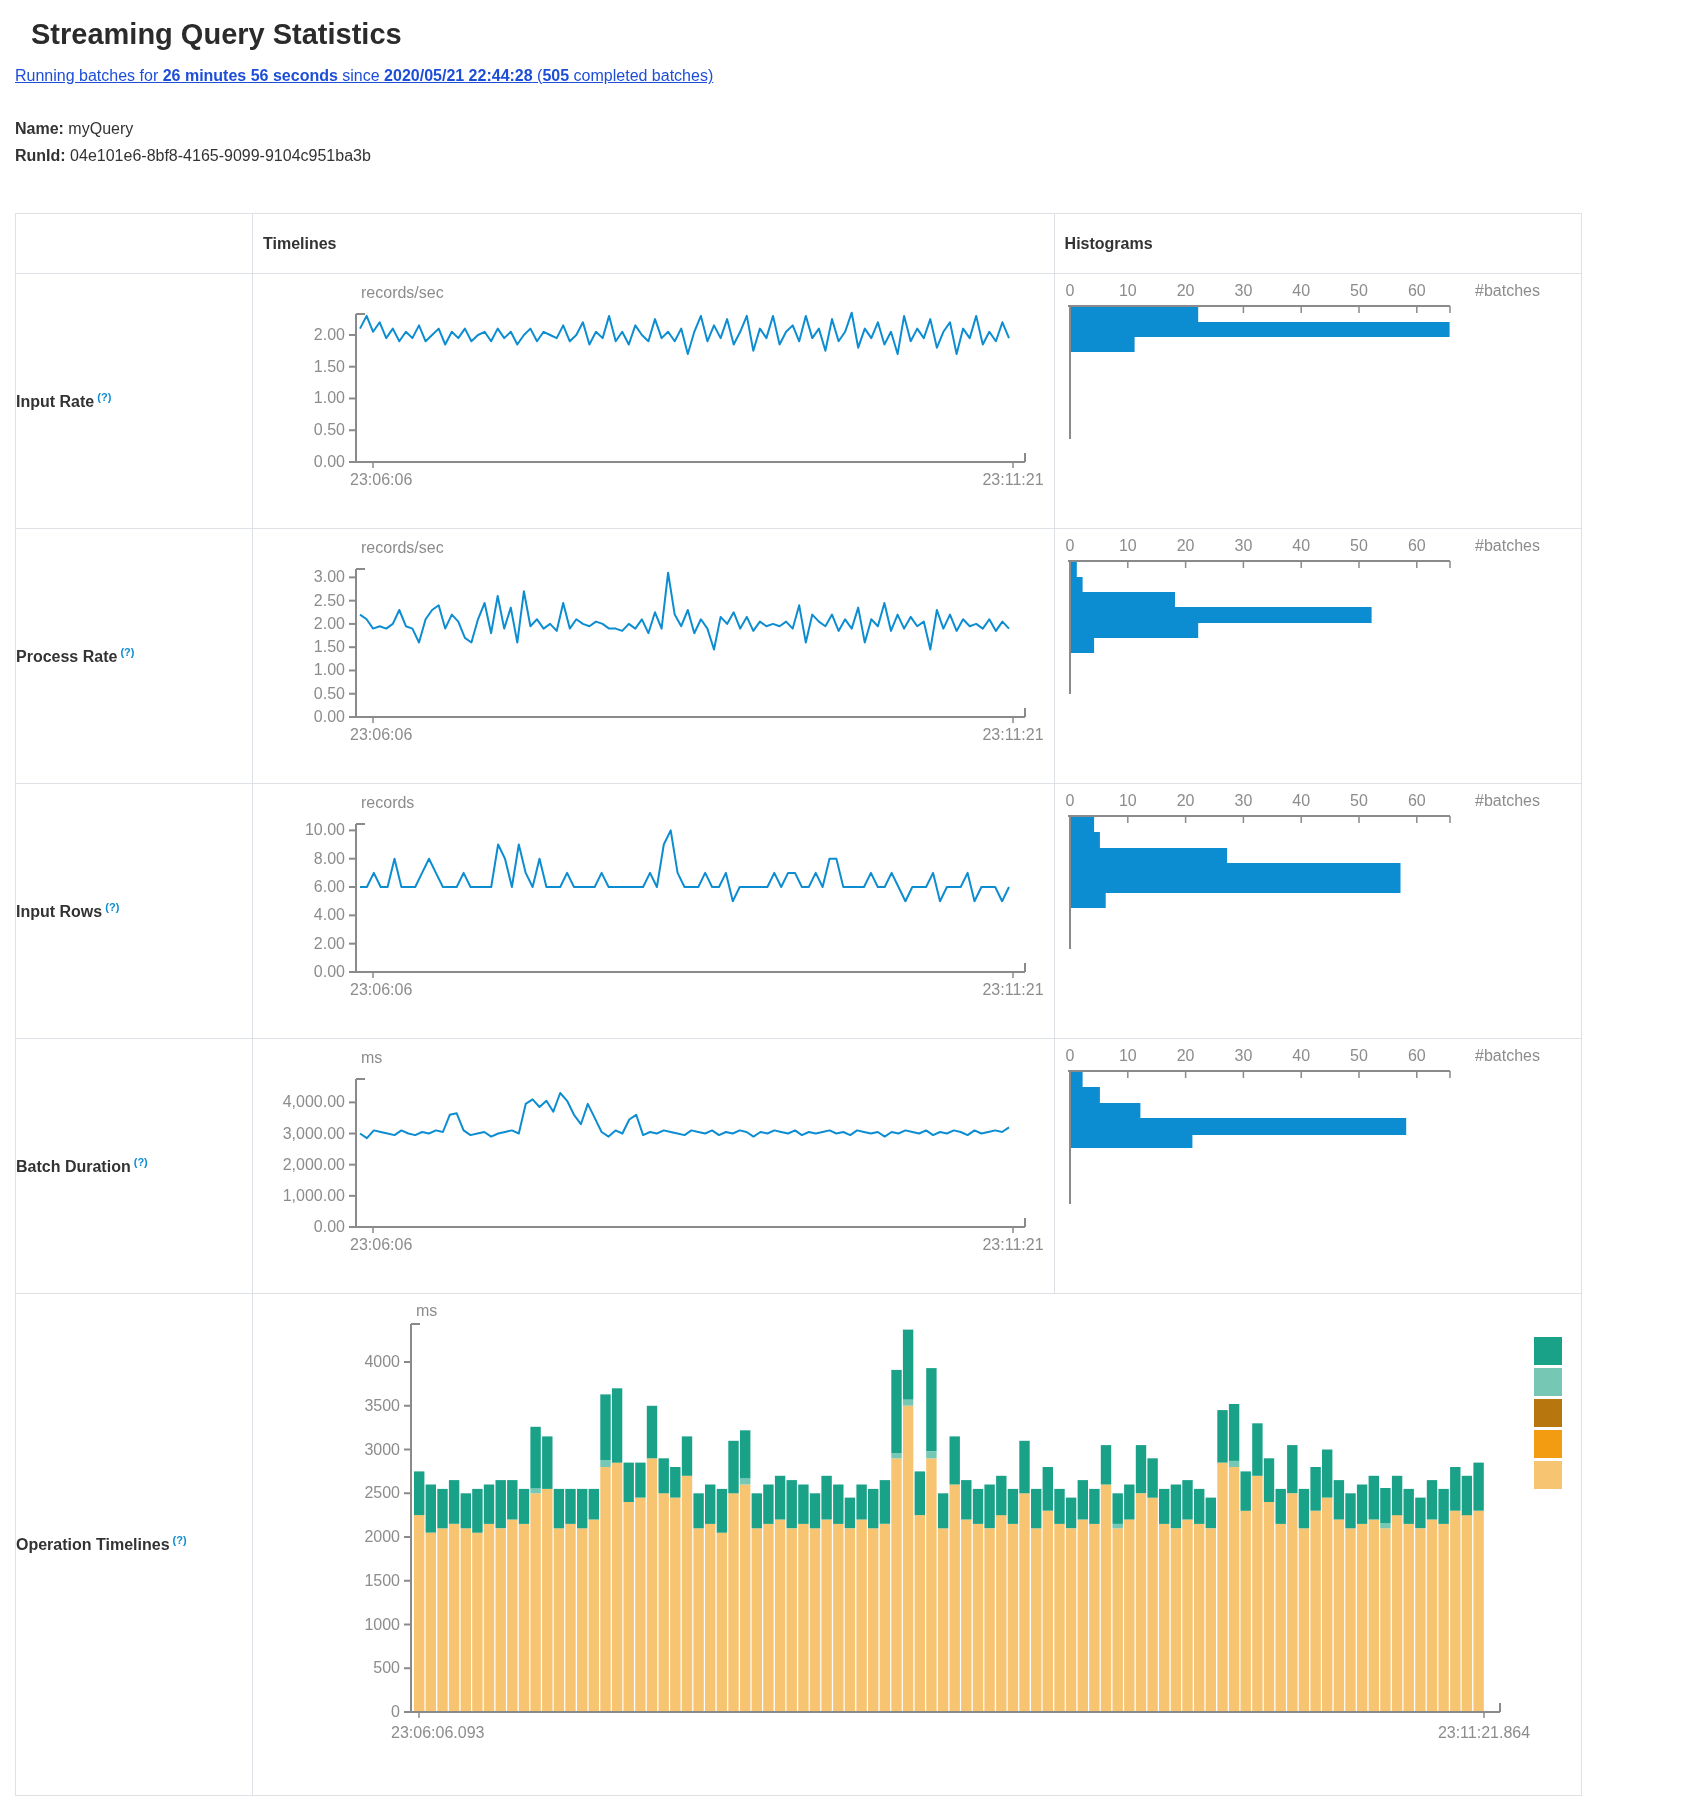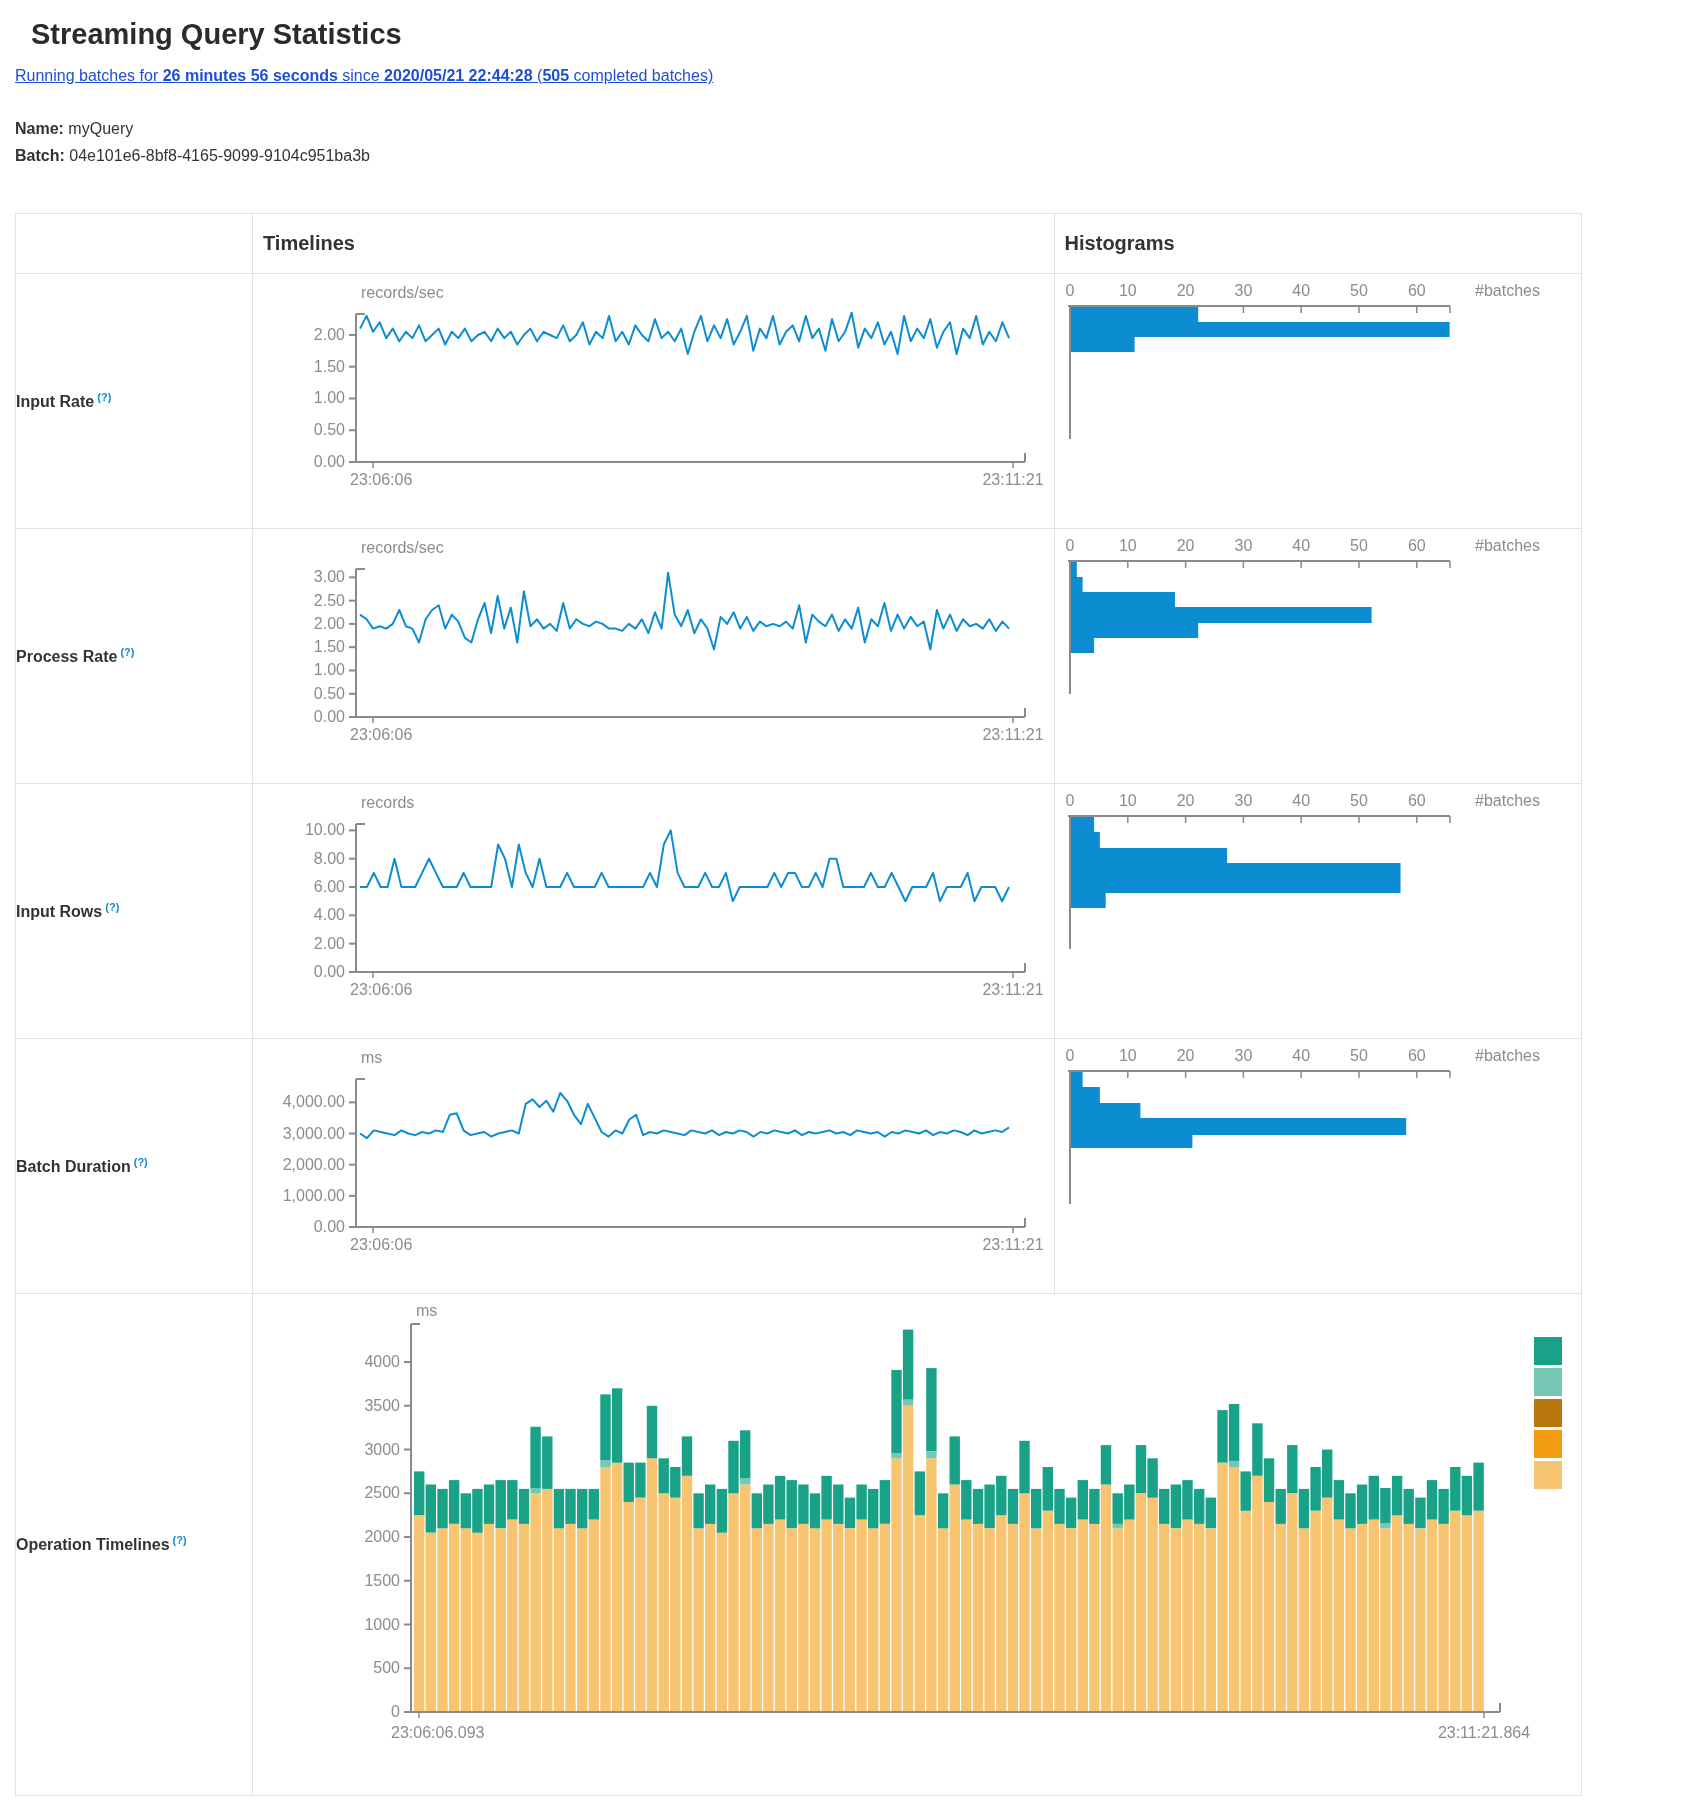--- a/index.html
+++ b/index.html
@@ -5,35 +5,35 @@
   html,body{margin:0;padding:0;background:#fff;}
   body{width:1693px;height:1820px;overflow:hidden;font-family:"Liberation Sans",sans-serif;color:#333;}
   .wrap{padding:8px 15px 0 15px;}
   h1{font-size:29px;margin:10px 0 16px 16px;color:#2b2b2b;letter-spacing:0;}
   .subtitle{font-size:16px;margin:0 0 30px 0;color:#1d4ed8;text-decoration:underline;}
   .subtitle b{font-weight:bold;}
   .meta{font-size:16px;line-height:27px;margin:0 0 0 0;}
   .meta b{font-weight:bold;}
   table.stats{border-collapse:collapse;margin-top:44px;table-layout:fixed;}
   table.stats th,table.stats td{border:1px solid #dee2e6;padding:0;vertical-align:middle;}
-  table.stats th{height:59px;text-align:left;font-size:20px;color:#333;padding-left:10px;font-weight:bold;}
+  table.stats th{height:59px;text-align:left;font-size:16px;color:#333;padding-left:10px;font-weight:bold;}
   td.label-cell{padding-left:12px;font-size:16px;font-weight:bold;color:#333;margin-left:16px;}
   td.label-cell sup{font-size:11px;font-weight:bold;}
   td.chart-cell{vertical-align:top;}
   svg text{font-family:"Liberation Sans",sans-serif;}
 </style>
 </head>
 <body>
 
 <div class="wrap">
   <h1>Streaming Query Statistics</h1>
   <p class="subtitle"><span>Running batches for </span><b>26 minutes 56 seconds</b><span> since </span><b>2020/05/21 22:44:28</b><span> (</span><b>505</b><span> completed batches)</span></p>
   <div class="meta">
     <div><b>Name:</b> <span>myQuery</span></div>
-    <div><b>Batch:</b> <span>04e101e6-8bf8-4165-9099-9104c951ba3b</span></div>
+    <div><b>RunId:</b> <span>04e101e6-8bf8-4165-9099-9104c951ba3b</span></div>
   </div>
 
   <table class="stats">
     <colgroup>
         <col style="width:237px">
         <col style="width:801px">
         <col style="width:527px">
       </colgroup>
     <thead>
       <tr>

